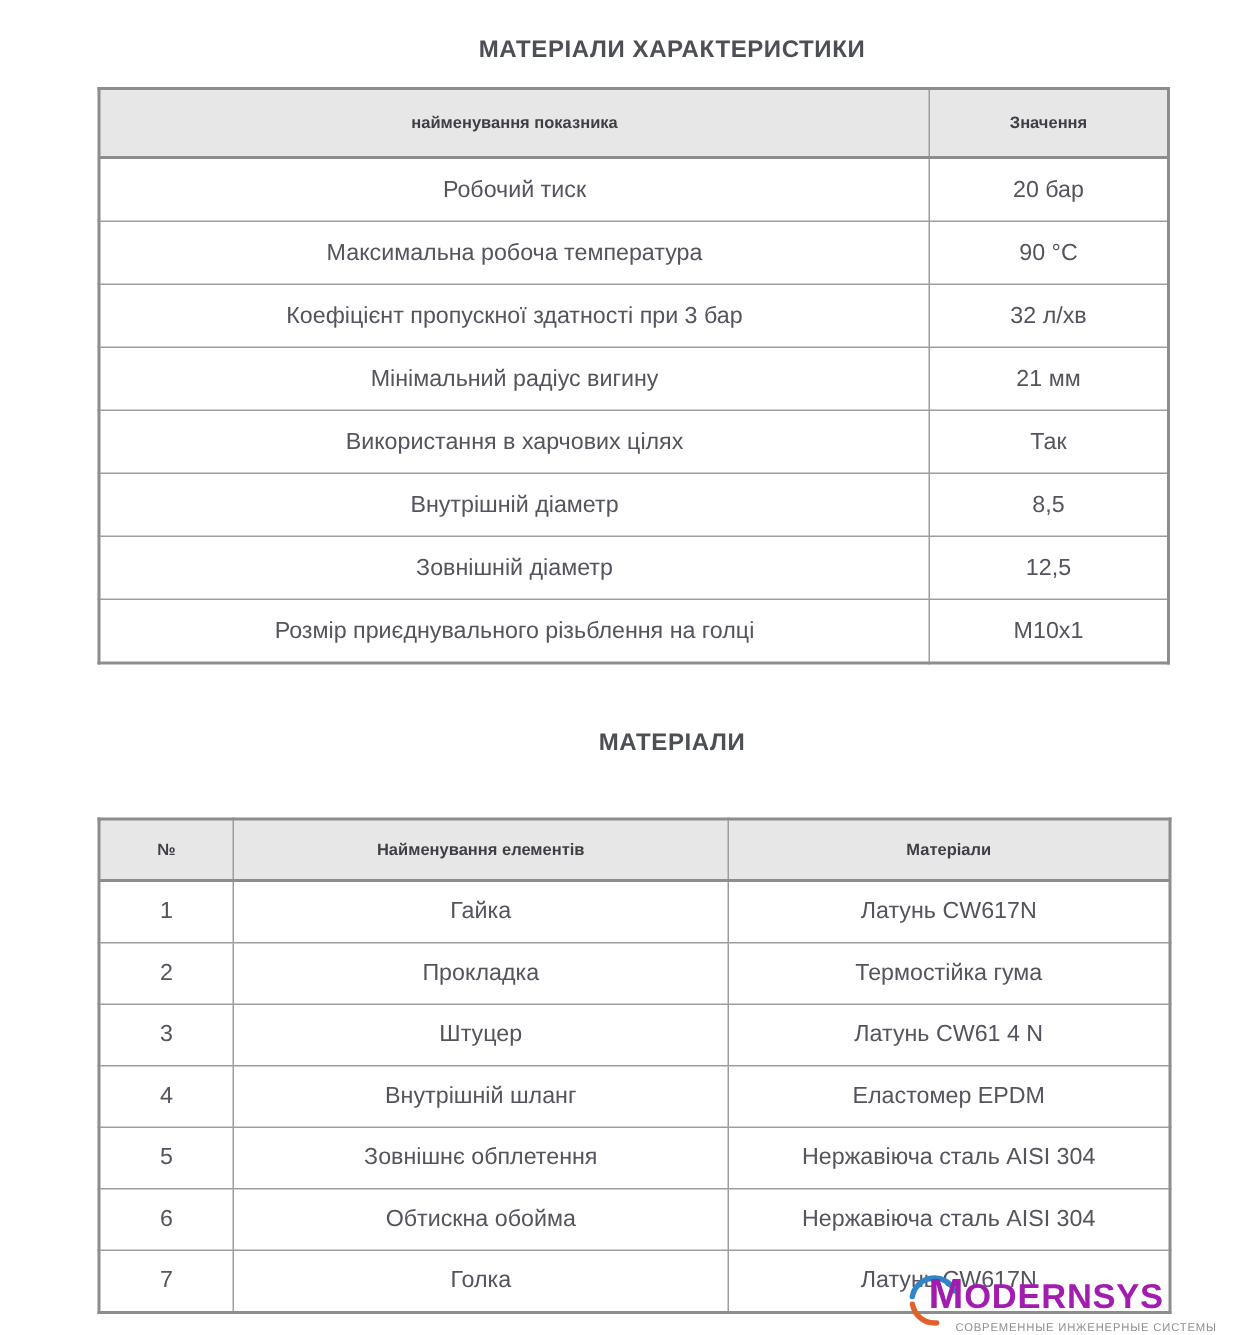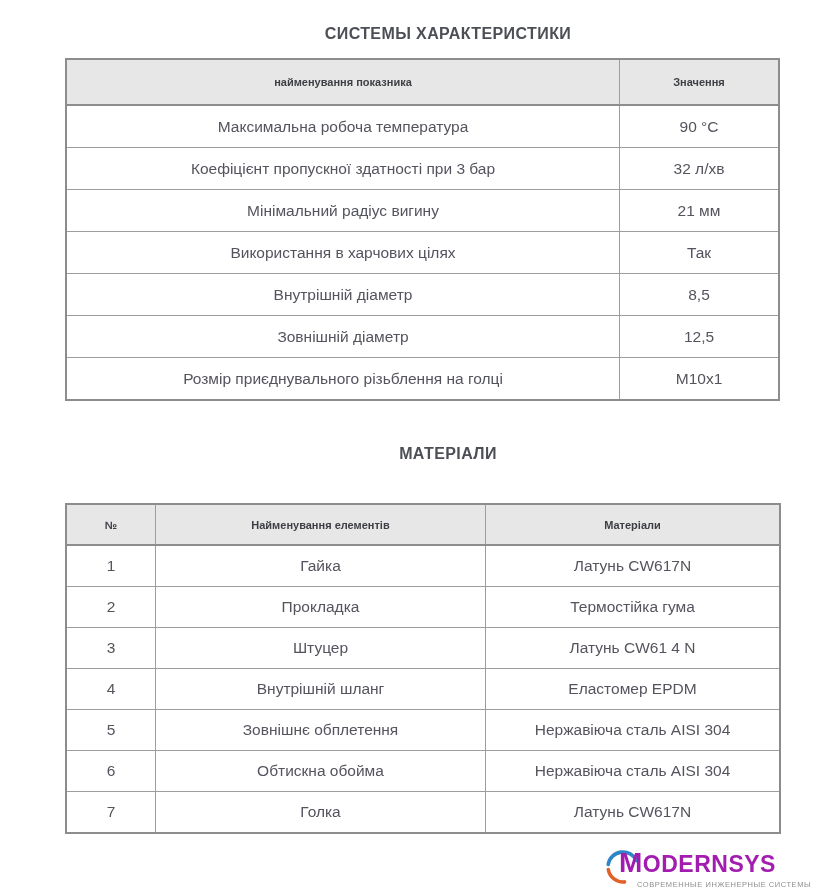--- a/index.html
+++ b/index.html
@@ -100,30 +100,34 @@
     letter-spacing: 0.55px;
     color: #8f8f8f;
     white-space: nowrap;
   }
 </style>
 </head>
 <body>
 
 <div class="page">
 
-  <div class="section-title title-tech">СИСТЕМЫ ХАРАКТЕРИСТИКИ</div>
+  <div class="section-title title-tech">МАТЕРІАЛИ ХАРАКТЕРИСТИКИ</div>
 
   <table class="spec-table tech-table">
     <thead>
       <tr>
         <th class="col-name">найменування показника</th>
         <th class="col-value">Значення</th>
       </tr>
     </thead>
     <tbody>
+      <tr>
+        <td>Робочий тиск</td>
+        <td>20 бар</td>
+      </tr>
       <tr>
         <td>Максимальна робоча температура</td>
         <td>90 °C</td>
       </tr>
       <tr>
         <td>Коефіцієнт пропускної здатності при 3 бар</td>
         <td>32 л/хв</td>
       </tr>
       <tr>
         <td>Мінімальний радіус вигину</td>

